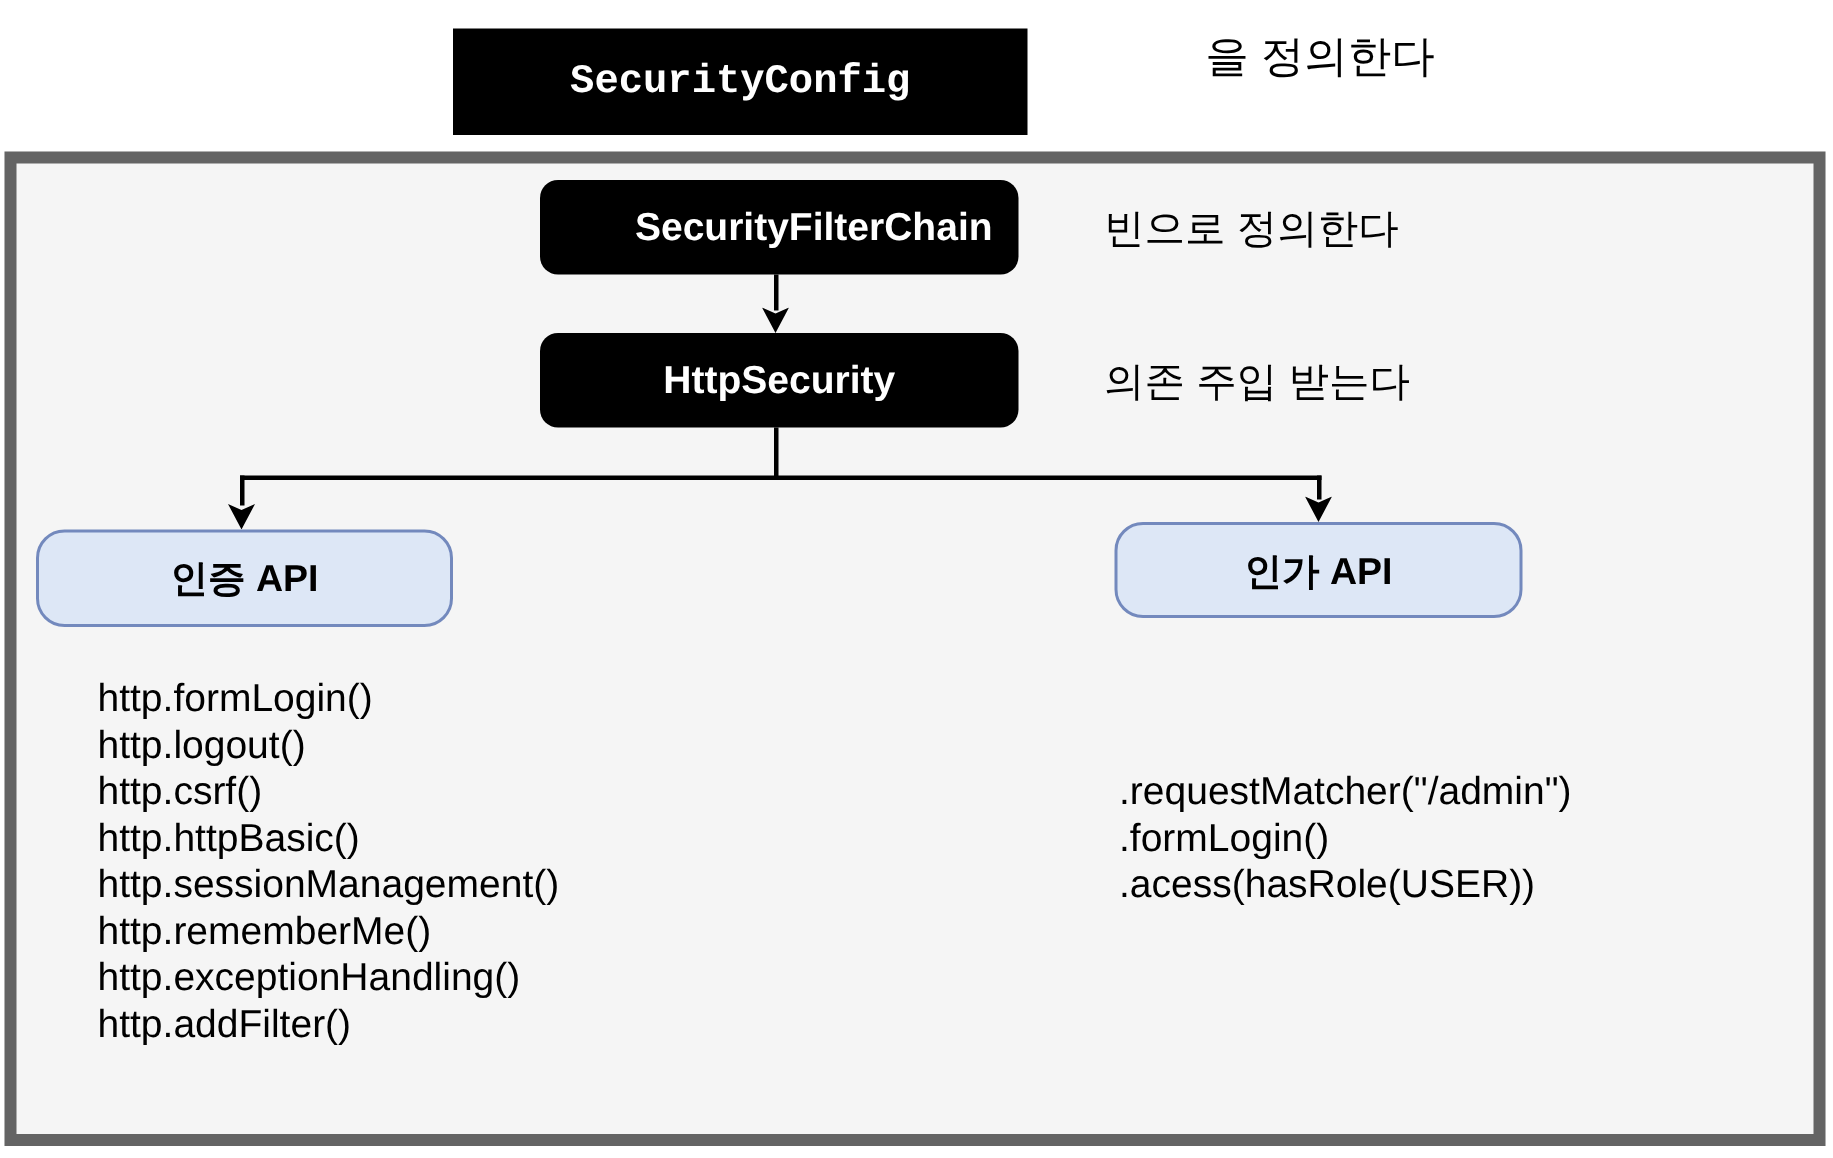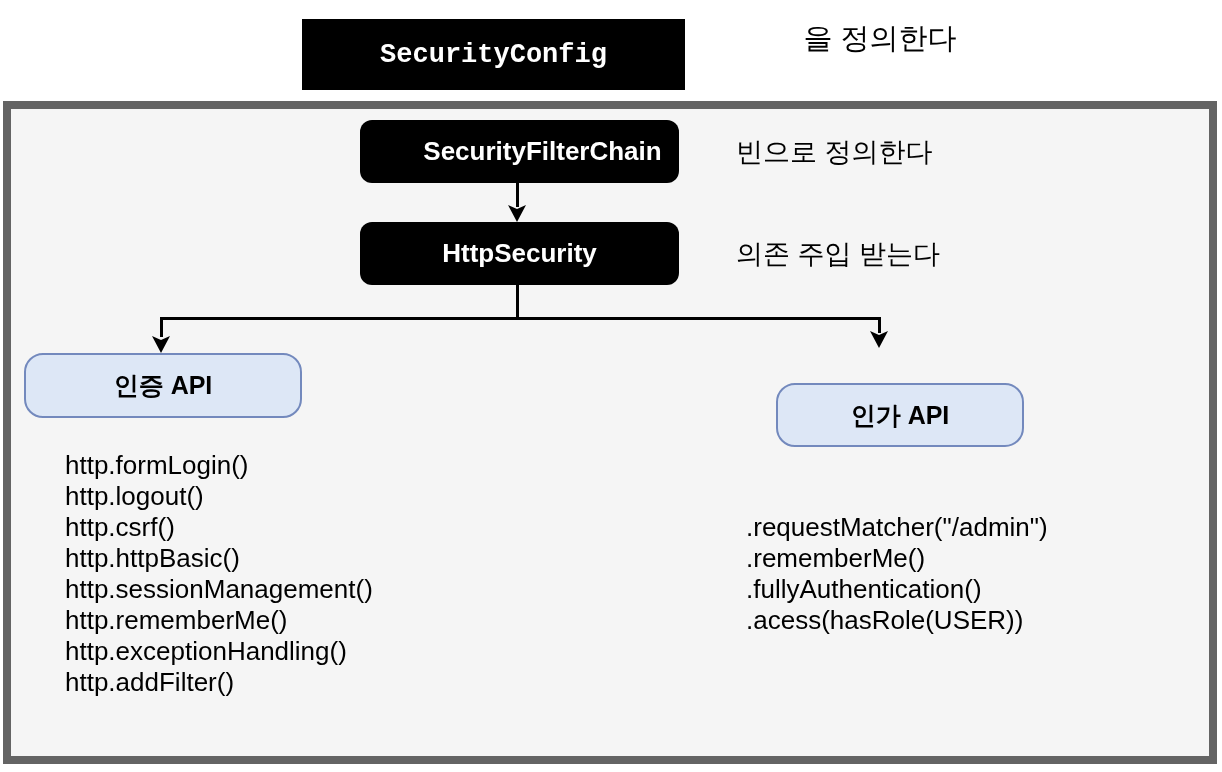--- a/index.html
+++ b/index.html
@@ -56,21 +56,21 @@
   .http-note { top: 222px; height: 63px; }
 
   .api-node {
     background: var(--api-fill);
     border: 2px solid var(--api-border);
     border-radius: 19px;
     font-weight: bold; font-size: 25px;
     display: flex; align-items: center; justify-content: center;
   }
   .auth-node  { left: 24px;  top: 353px; width: 278px; height: 65px; }
-  .authz-node { left: 776px; top: 348px; width: 248px; height: 64px; margin-top: 35px; }
+  .authz-node { left: 743px; top: 348px; width: 272px; height: 64px; }
 
   .line { background: var(--line); }
   .v-line { width: 3px; }
   .h-line { height: 3px; }
   .arrow-head svg { display: block; }
   .arrow-head polygon { fill: var(--line); }
 
   .l1 { left: 516px; top: 183px; height: 24px; }          
   .ah1 { left: 508px; top: 205px; }
   .l2 { left: 516px; top: 285px; height: 33px; }          
@@ -123,14 +123,14 @@
       <polygon points="0,0 9,4 18,0 9,17"></polygon>
     </svg>
 </div>
 
 <div class="abs api-node auth-node">인증 API</div>
 <div class="abs api-node authz-node">인가 API</div>
 
 <div class="abs code-block auth-code"><div class="code-line">http.formLogin()</div><div class="code-line">http.logout()</div><div class="code-line">http.csrf()</div><div class="code-line">http.httpBasic()</div><div class="code-line">http.sessionManagement()</div><div class="code-line">http.rememberMe()</div><div class="code-line">http.exceptionHandling()</div><div class="code-line">http.addFilter()</div></div>
 
 <div class="abs code-block authz-code">
-  <div><div class="code-line chained">.requestMatcher("/admin")</div><div class="code-line chained">.rememberMe()</div><div class="code-line chained">.fullyAuthentication()</div><div class="code-line chained">.acess(hasRole(USER))</div></div>
+  <div><div class="code-line chained">.requestMatcher("/admin")</div><div class="code-line chained">.formLogin()</div><div class="code-line chained">.acess(hasRole(USER))</div></div>
 </div>
 
 </body></html>

